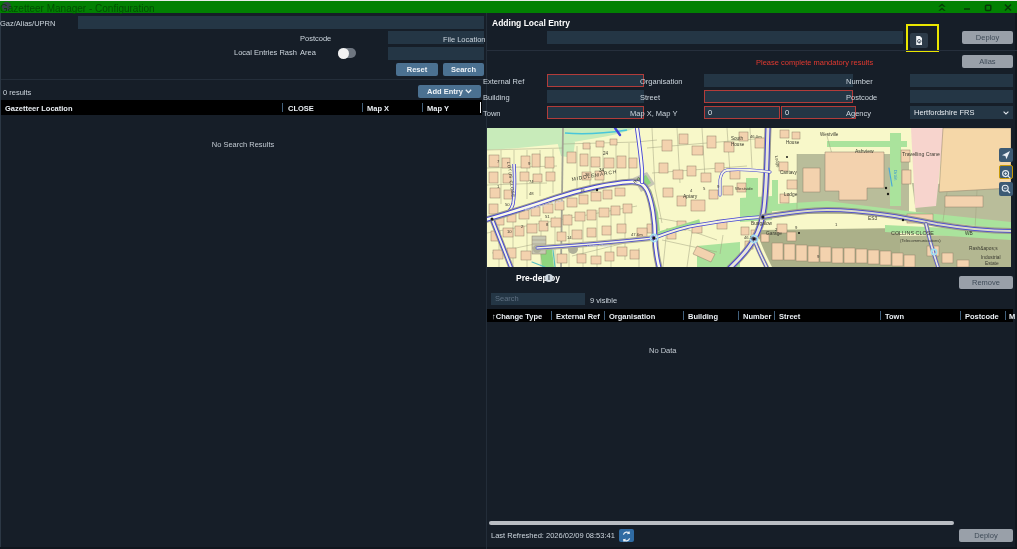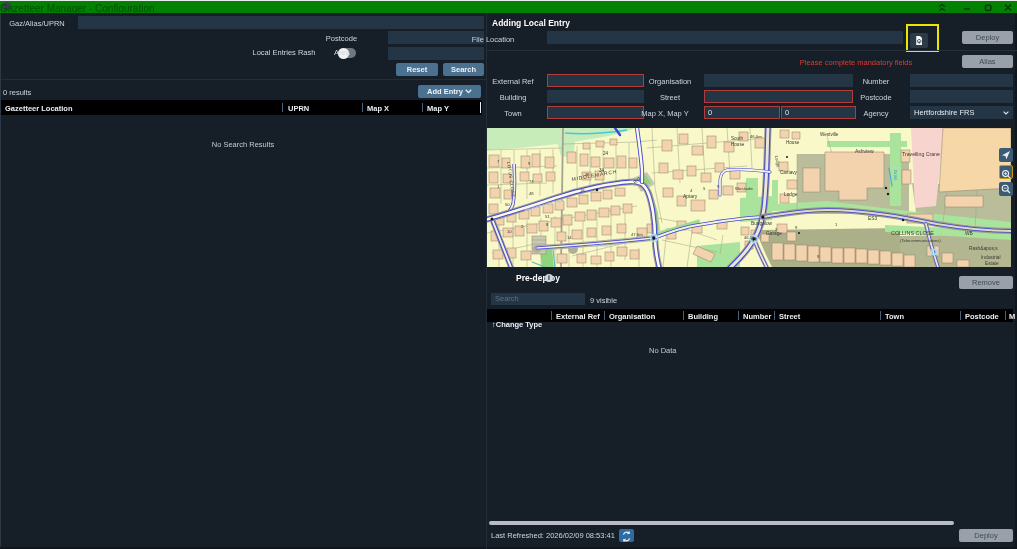--- a/index.html
+++ b/index.html
@@ -1,18 +1,18 @@
 <!DOCTYPE html>
 <html><head>
 <meta charset="utf-8">
 <style>
   html,body{margin:0;padding:0;}
   body{width:1017px;height:549px;background:#161e28;font-family:"Liberation Sans",sans-serif;overflow:hidden;position:relative;}
   .abs{position:absolute;}
-  .lbl{position:absolute;color:#cdd6de;font-size:7.5px;text-align:center;white-space:nowrap;}
+  .lbl{position:absolute;color:#cdd6de;font-size:7.5px;text-align:left;white-space:nowrap;}
   .inp{position:absolute;background:#243645;height:13px;}
   .inp.red{border:1px solid #b23c3a;}
   .btn{position:absolute;background:#4b7191;color:#eef3f7;font-size:7.5px;text-align:center;border-radius:2px;line-height:13px;height:13px;font-weight:bold;}
   .gbtn{position:absolute;background:#99a0a9;color:#3f4b58;font-size:7.5px;text-align:center;border-radius:2px;line-height:13px;height:13px;}
   .thead{position:absolute;background:#000000;height:15px;}
   .th{position:absolute;color:#e9eef3;font-size:7.5px;font-weight:bold;top:4px;white-space:nowrap;}
   .sep{position:absolute;width:1px;height:9px;top:3px;background:#41607c;}
 </style>
 </head>
 <body>
@@ -58,21 +58,21 @@
 <div class="abs" style="left:1px;top:79px;width:485px;height:1px;background:#242e3a;"></div>
 
 <div class="lbl" style="left:3px;top:88px;text-align:left;">0 results</div>
 <div class="btn" style="left:418px;top:85px;width:63px;">Add Entry <svg width="7" height="5" viewBox="0 0 7 5" style="display:inline-block">
       <path d="M0.8,0.8 L3.5,3.6 L6.2,0.8" stroke="#eef3f7" stroke-width="1.3" fill="none"></path>
     </svg></div>
 
 <div class="thead" style="left:1px;top:100px;width:481px;">
   <div class="th" style="left:4px;">Gazetteer Location</div>
   <div class="sep" style="left:281px;"></div>
-  <div class="th" style="left:287px;">UPRN</div>
+  <div class="th" style="left:287px;">CLOSE</div>
   <div class="sep" style="left:361px;"></div>
   <div class="th" style="left:366px;">Map X</div>
   <div class="sep" style="left:421px;"></div>
   <div class="th" style="left:426px;">Map Y</div>
   <div class="sep" style="left:479px;background:#e8edf2;height:11px;top:2px;"></div>
 </div>
 <div class="lbl" style="left:143px;top:140px;width:200px;text-align:center;color:#c2cad2;">No Search Results</div>
 
 <div class="abs" style="left:486px;top:13px;width:1px;height:536px;background:#232d39;"></div>
 
@@ -83,21 +83,21 @@
   <svg width="18" height="15" viewBox="0 0 18 15">
       <path d="M6.2,3 L10,3 L12,5 L12,12 L6.2,12 Z" fill="#f2f5f8"></path>
       <path d="M9.2,6.5 a1.7,1.7 0 1,0 0.02,0 M9.2,8.2 l0,2" fill="none" stroke="#2d3b49" stroke-width="0.9"></path>
     </svg>
 </div>
 <div class="abs" style="left:906px;top:24px;width:29px;height:24px;border:2.5px solid #eae600;"></div>
 <div class="gbtn" style="left:962px;top:31px;width:51px;">Deploy</div>
 
 <div class="abs" style="left:487px;top:50px;width:530px;height:1px;background:#262f3c;"></div>
 
-<div class="lbl" style="left:756px;top:58px;width:200px;color:#e23a30;">Please complete mandatory fields</div>
+<div class="lbl" style="left:756px;top:58px;width:200px;color:#e23a30;">Please complete mandatory results</div>
 <div class="gbtn" style="left:962px;top:55px;width:51px;">Alias</div>
 
 <div class="lbl" style="left:483px;top:77px;width:60px;">External Ref</div>
 <div class="inp red" style="left:547px;top:74px;width:95px;height:11px;"></div>
 <div class="lbl" style="left:640px;top:77px;width:60px;">Organisation</div>
 <div class="inp" style="left:704px;top:74px;width:149px;"></div>
 <div class="lbl" style="left:846px;top:77px;width:60px;">Number</div>
 <div class="inp" style="left:910px;top:74px;width:103px;"></div>
 
 <div class="lbl" style="left:483px;top:93px;width:60px;">Building</div>
@@ -467,21 +467,21 @@
 </div>
 
 <div class="abs" style="left:516px;top:273px;color:#ffffff;font-size:8.5px;font-weight:bold;">Pre-deploy</div>
 <div class="abs" style="left:545px;top:274px;width:8px;height:8px;border-radius:50%;background:#cdd6de;color:#161e28;font-size:7px;font-weight:bold;text-align:center;line-height:8px;">i</div>
 <div class="gbtn" style="left:959px;top:276px;width:54px;">Remove</div>
 
 <div class="inp" style="left:491px;top:293px;width:94px;height:12px;color:#5f7082;font-size:7.5px;line-height:12px;padding-left:4px;box-sizing:border-box;">Search</div>
 <div class="lbl" style="left:590px;top:296px;text-align:left;">9 visible</div>
 
 <div class="thead" style="left:487px;top:309px;width:526px;height:13px;">
-  <div class="th" style="left:5px;top:11px;">↑Change Type</div>
+  <div class="th" style="left:5px;top:3px;">↑Change Type</div>
   <div class="sep" style="left:64px;top:2px;"></div>
   <div class="th" style="left:69px;top:3px;">External Ref</div>
   <div class="sep" style="left:117px;top:2px;"></div>
   <div class="th" style="left:122px;top:3px;">Organisation</div>
   <div class="sep" style="left:196px;top:2px;"></div>
   <div class="th" style="left:201px;top:3px;">Building</div>
   <div class="sep" style="left:251px;top:2px;"></div>
   <div class="th" style="left:256px;top:3px;">Number</div>
   <div class="sep" style="left:287px;top:2px;"></div>
   <div class="th" style="left:292px;top:3px;">Street</div>

